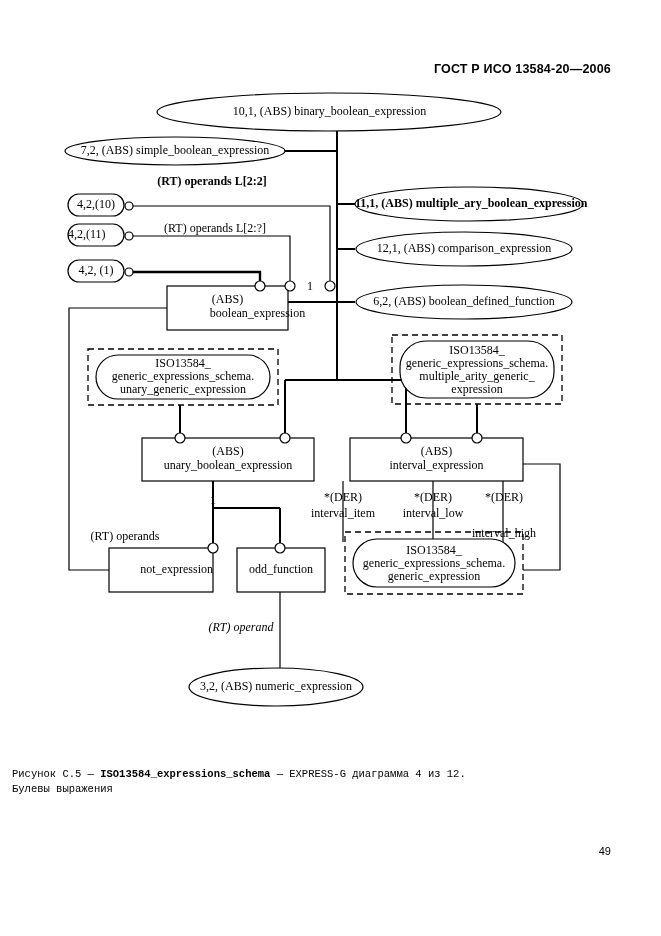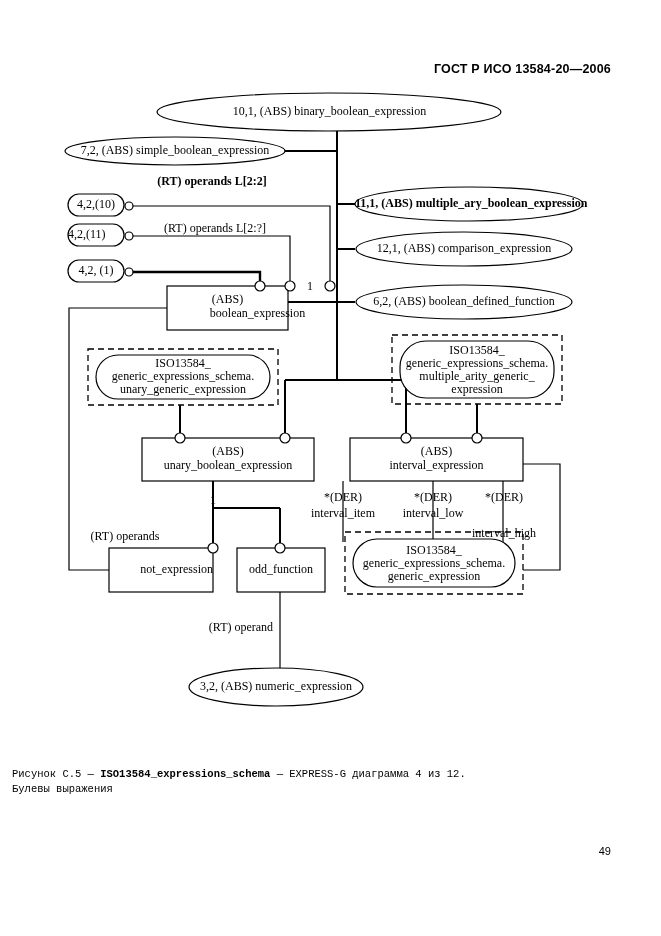--- a/index.html
+++ b/index.html
@@ -179,21 +179,21 @@
     <div class="lbl multi" style="left:388px;top:290px;width:154px;">multiple_arity_generic_</div>
     <div class="lbl multi" style="left:388px;top:303px;width:154px;">expression</div>
 
     <div class="lbl multi" style="left:341px;top:464px;width:162px;">ISO13584_</div>
     <div class="lbl multi" style="left:339px;top:477px;width:166px;">generic_expressions_schema.</div>
     <div class="lbl multi" style="left:341px;top:490px;width:162px;">generic_expression</div>
 
     <div class="lbl" style="left:110px;top:95px;width:180px;font-weight:bold;">(RT) operands L[2:2]</div>
     <div class="lbl" style="left:113px;top:142px;width:180px;">(RT) operands L[2:?]</div>
     <div class="lbl" style="left:58px;top:450px;width:110px;">(RT) operands</div>
-    <div class="lbl" style="left:179px;top:541px;width:100px;">(RT) operand</div>
+    <div class="lbl" style="left:179px;top:541px;width:100px;font-style:italic;">(RT) operand</div>
     <div class="lbl" style="left:291px;top:200px;width:14px;">1</div>
     <div class="lbl" style="left:194px;top:414px;width:14px;">1</div>
 
     <div class="lbl" style="left:291px;top:411px;width:80px;">*(DER)</div>
     <div class="lbl" style="left:291px;top:427px;width:80px;">interval_item</div>
     <div class="lbl" style="left:381px;top:411px;width:80px;">*(DER)</div>
     <div class="lbl" style="left:381px;top:427px;width:80px;">interval_low</div>
     <div class="lbl" style="left:452px;top:411px;width:80px;">*(DER)</div>
     <div class="lbl" style="left:452px;top:427px;width:80px;margin-top:20px;">interval_high</div>
 

